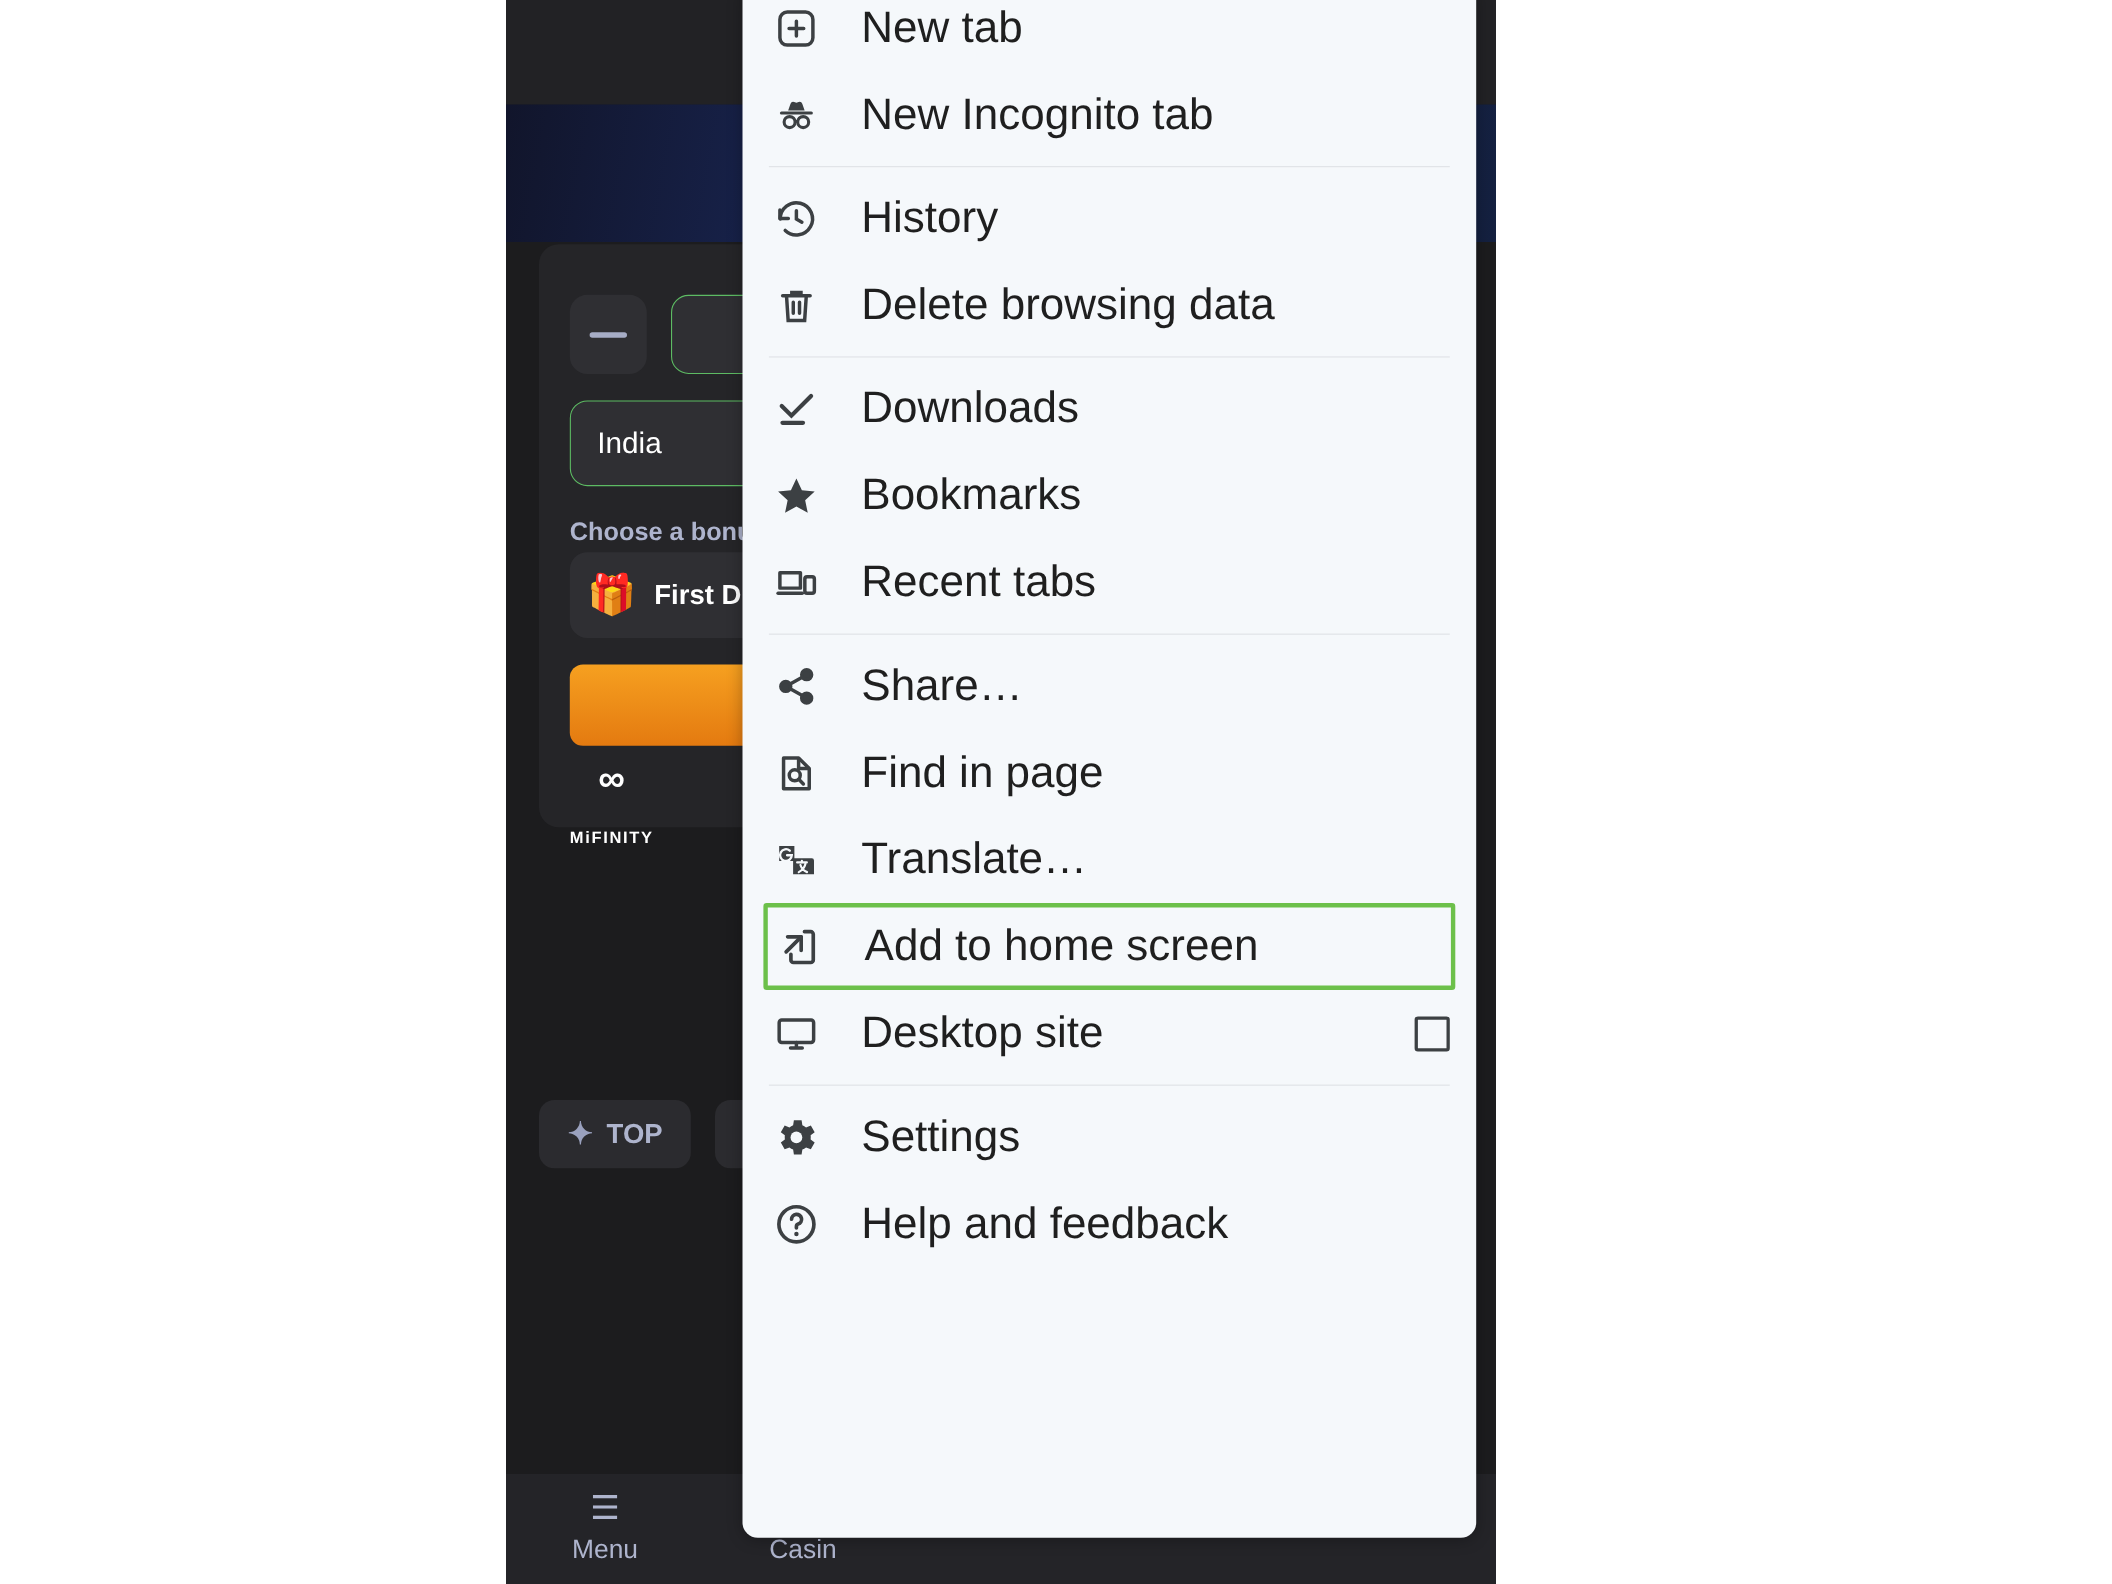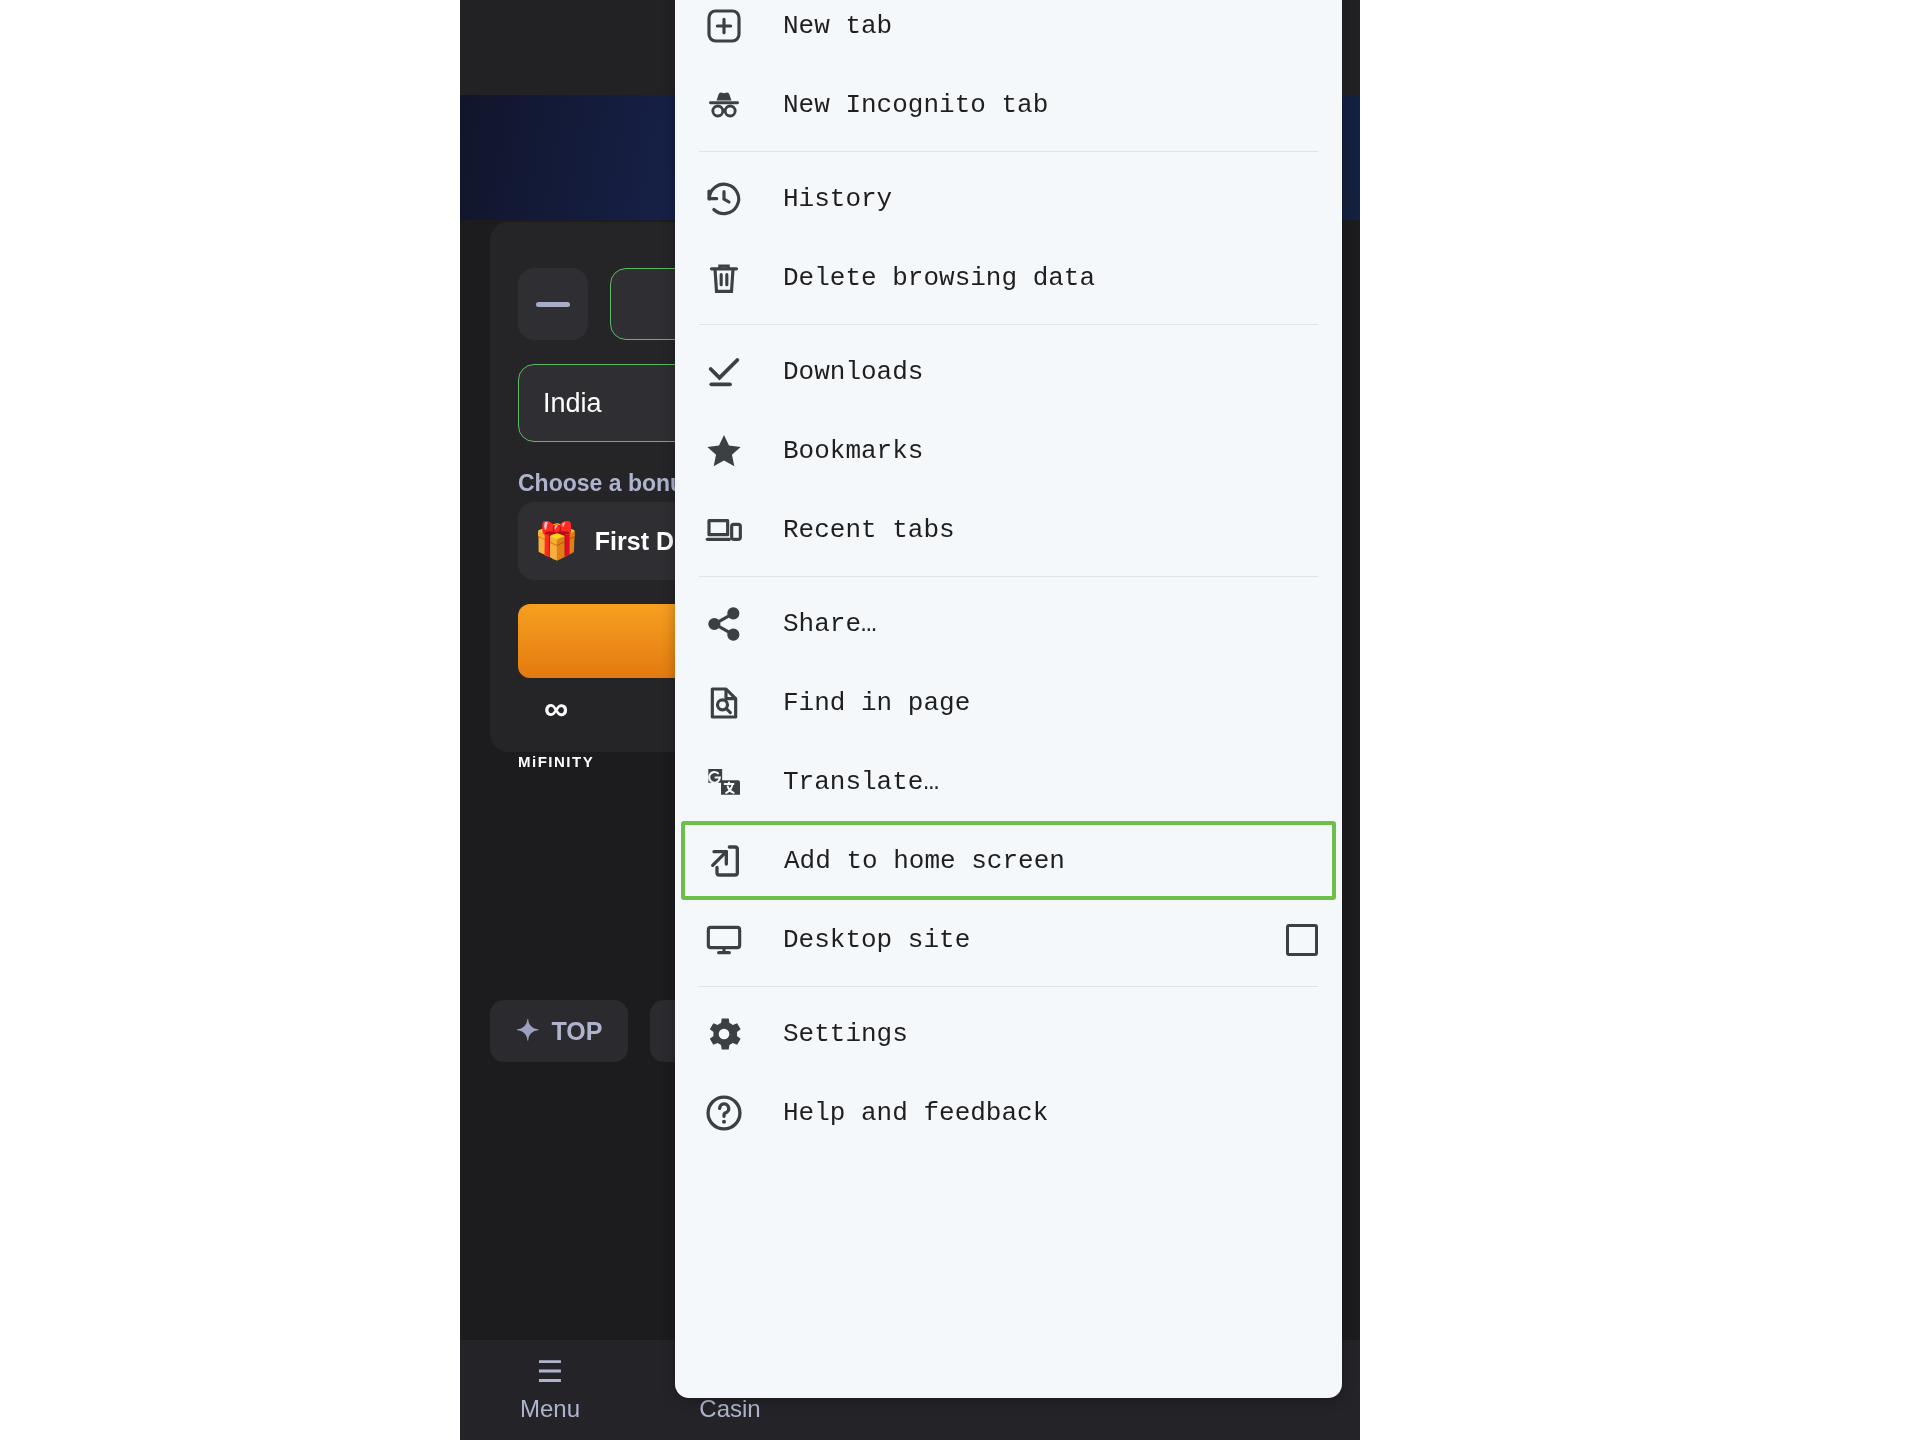--- a/index.html
+++ b/index.html
@@ -160,34 +160,34 @@
     display: flex; align-items: center;
     padding-left: 23px; padding-right: 24px;
   }
   .mi-icon {
     width: 52px; min-width: 52px; height: 52px;
     display: flex; align-items: center; justify-content: center;
     color: #3c4043;
   }
   .mi-label {
     margin-left: 33px;
-    font-size: 26px; color: #1f1f1f; white-space: nowrap;
-    font-family: Liberation Mono, monospace;
+    font-size: 40px; color: #1f1f1f; white-space: nowrap;
+    font-family: Liberation Sans, sans-serif;
   }
   .mi-trailing { margin-left: auto; display:flex; align-items:center; }
   .checkbox-empty {
     width: 32px; height: 32px; border: 3px solid #3c4043; border-radius: 3px;
   }
   .menu-sep { height: 1px; background: #dfe2e6; margin: 7px 24px; }
   .menu-item.highlight {
     outline: 4px solid #6cc04a;
     outline-offset: -4px;
     border-radius: 3px;
-    margin: 0 6px;
-    padding-left: 18px;
+    margin: 0 19px;
+    padding-left: 7px;
   }
   svg { display:block; }
 </style>
 </head>
 <body>
 
 <div id="root">
 
   <div class="page-viewport">
 

